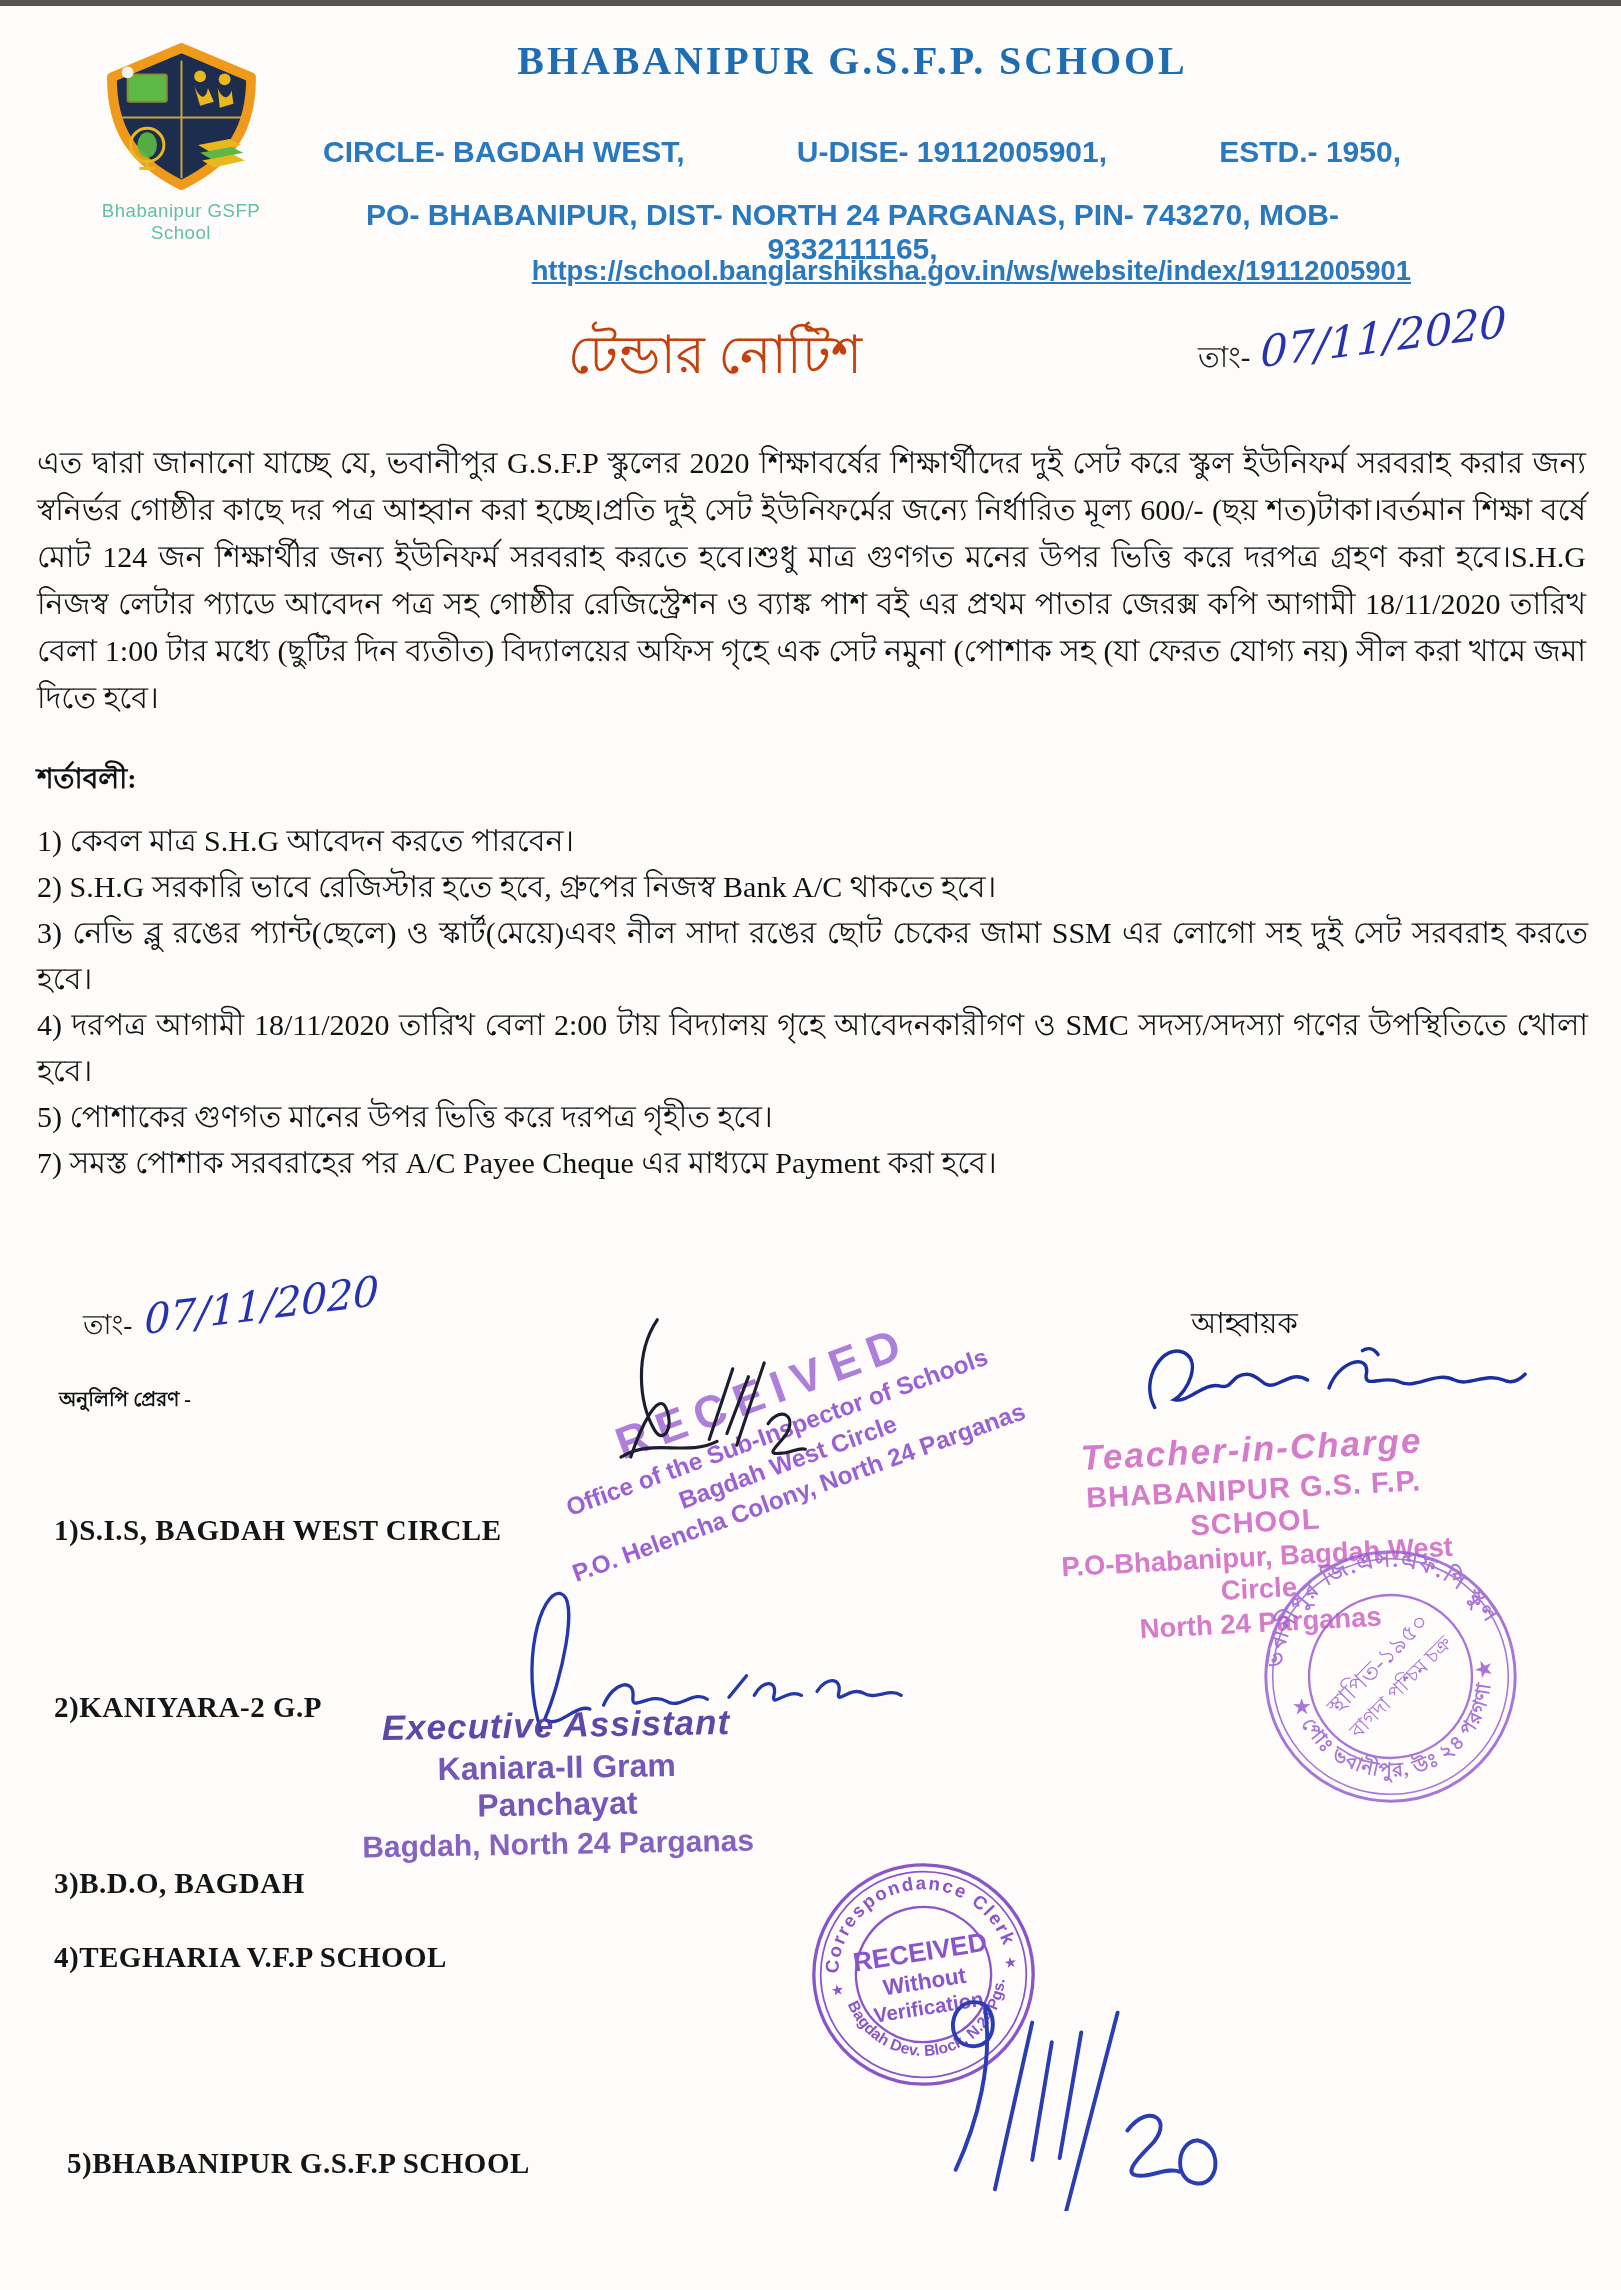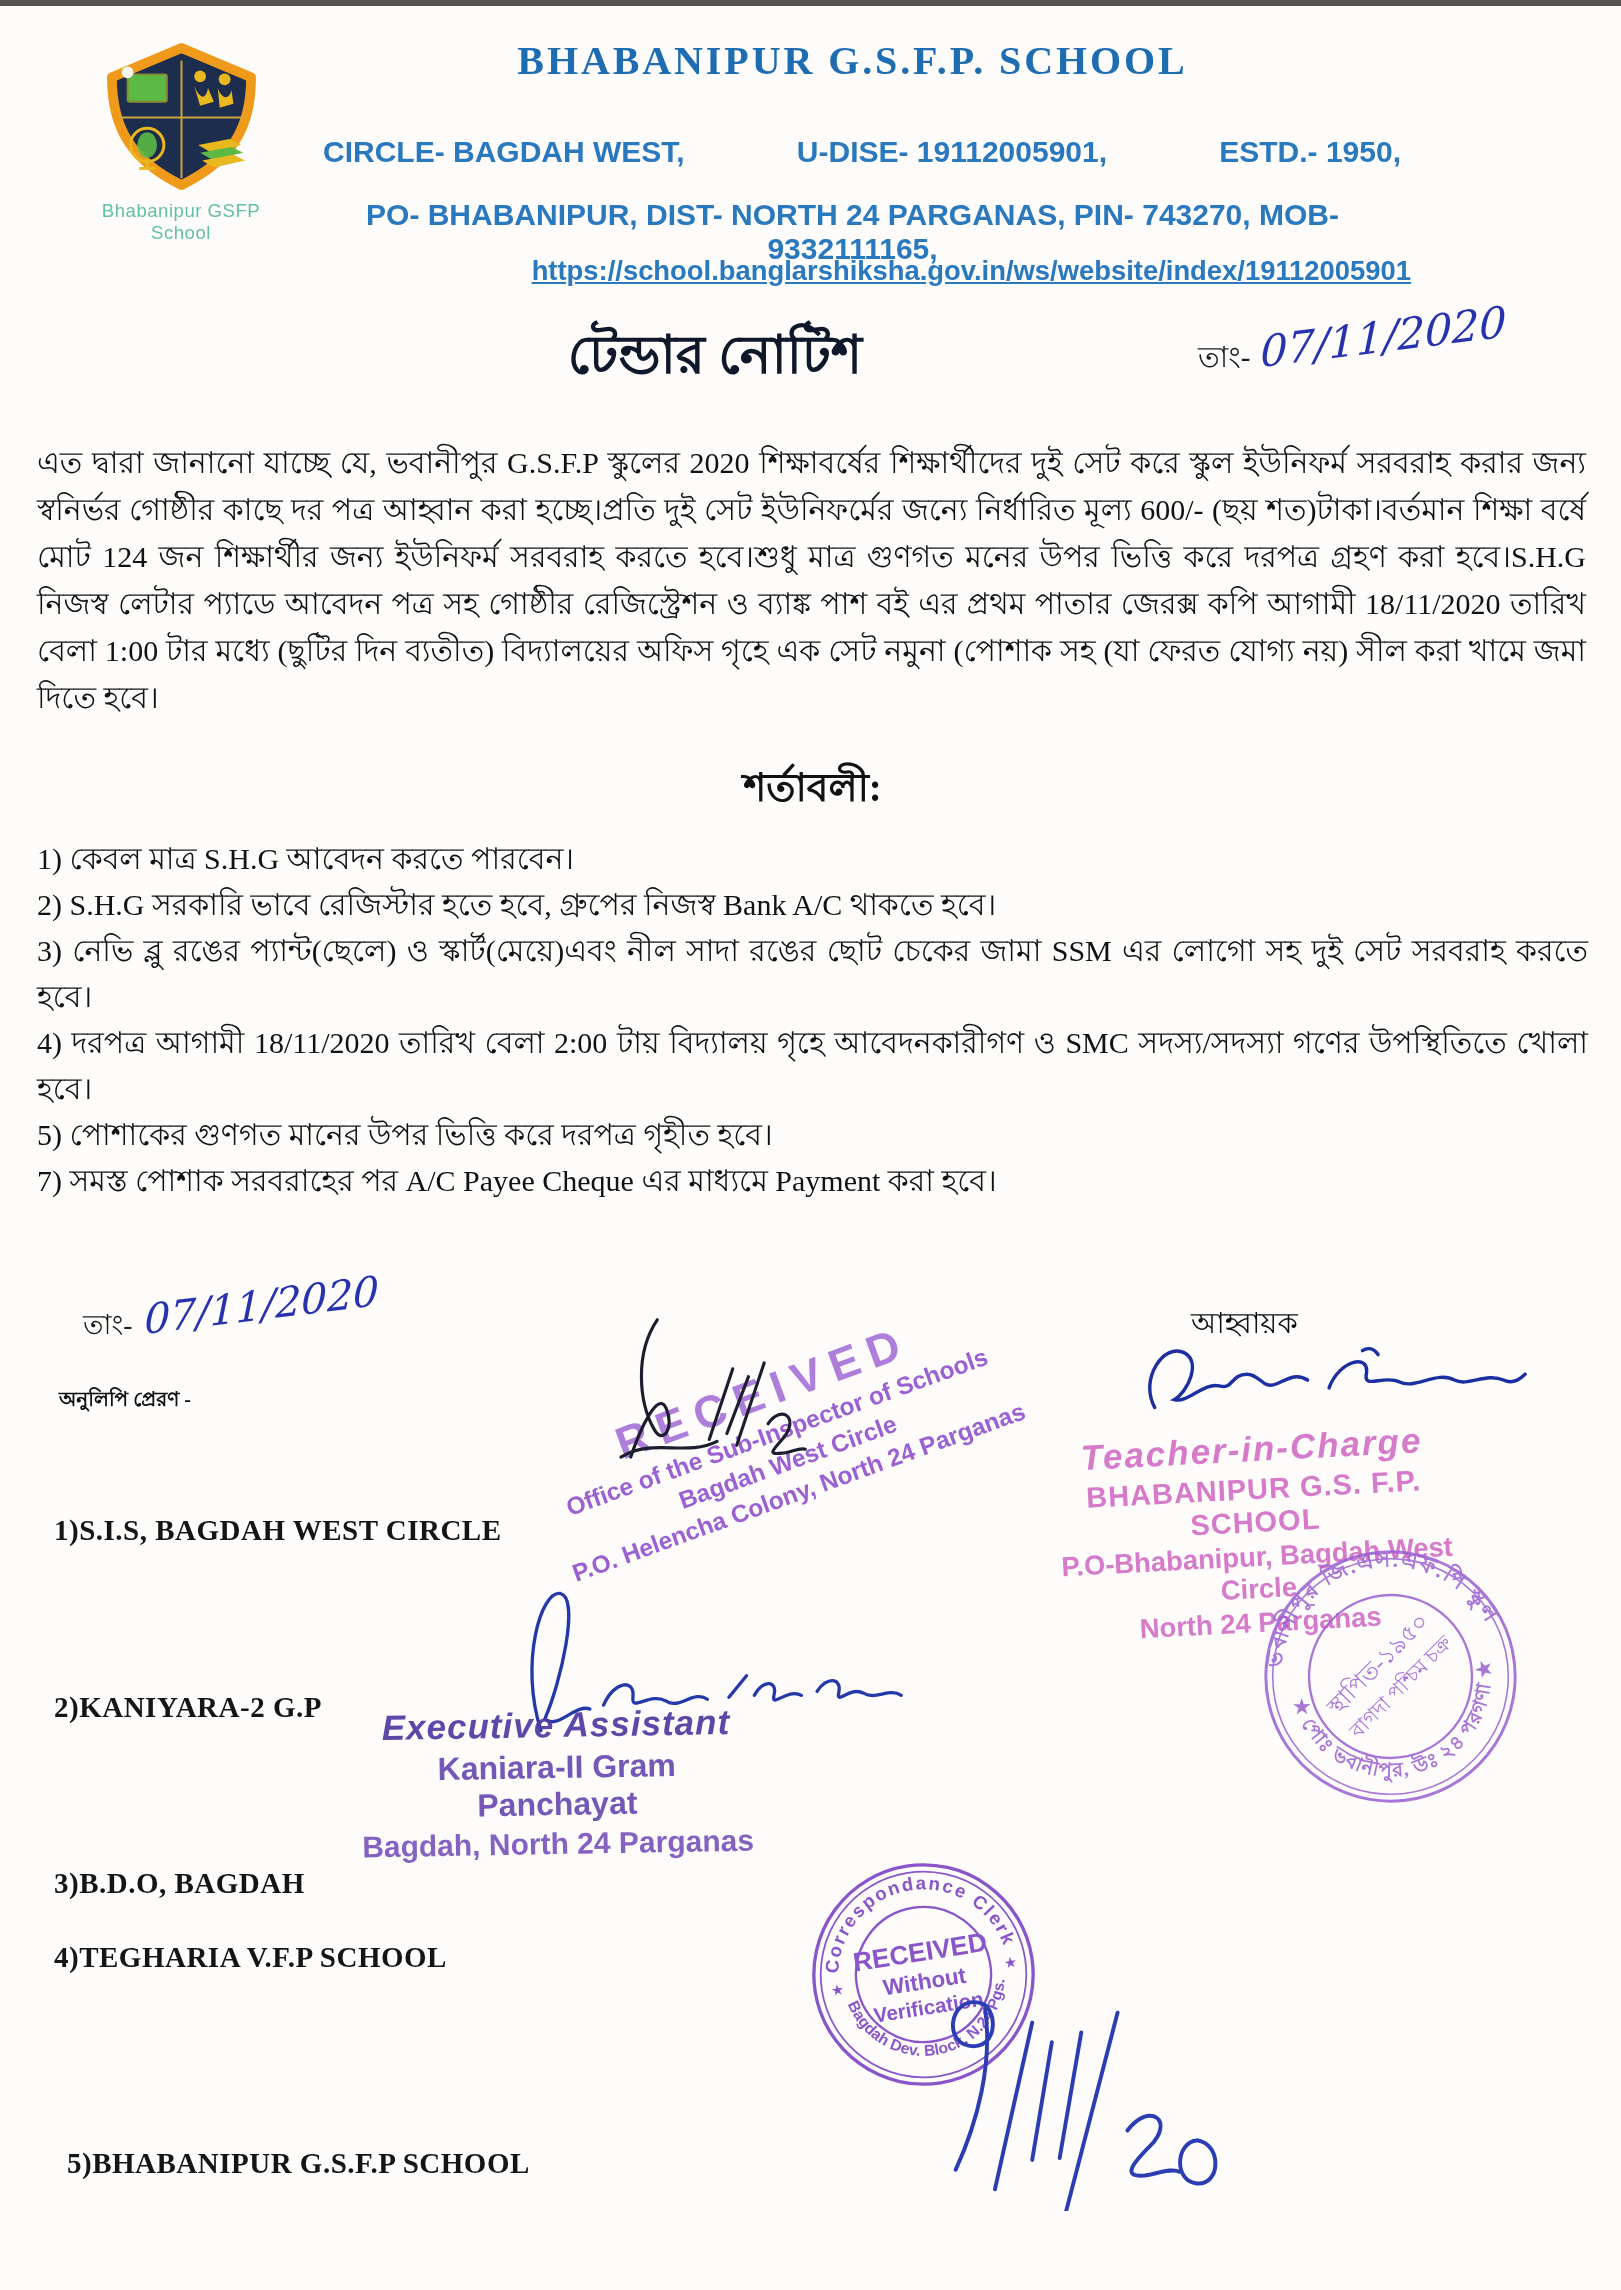--- a/index.html
+++ b/index.html
@@ -27,36 +27,36 @@
     font-family:"Liberation Sans",sans-serif;font-weight:bold;font-size:30px;color:#2a78bd;
   }
   .weblink-row{position:absolute;left:294px;top:255px;width:1117px;text-align:right;}
   .weblink{
     font-family:"Liberation Sans",sans-serif;font-weight:bold;font-size:27.4px;
     color:#2a78bd;text-decoration:underline;cursor:pointer;
   }
 
   
   .notice-title{position:absolute;left:421px;top:314px;width:588px;text-align:center;
-    font-weight:bold;font-size:53px;color:#0f172a;}
+    font-weight:normal;font-size:53px;color:#c2410c;}
   .notice-date{position:absolute;left:1198px;top:327px;white-space:nowrap;}
   .date-label{font-size:29px;color:#1a1a1a;}
   .handwrite{
     display:inline-block;font-family:"DejaVu Serif",serif;font-style:italic;
     color:#2733ae;transform:rotate(-7deg) skewX(-8deg);transform-origin:left bottom;
   }
   .notice-date .handwrite{font-size:43px;margin-left:9.8px;}
 
   
   .body-par{
     position:absolute;left:37px;top:439px;width:1549px;
     font-size:30px;line-height:47px;text-align:justify;color:#121212;
   }
   .terms{position:absolute;left:37px;top:757px;width:1551px;}
-  .terms-heading{font-size:39px;font-weight:bold;margin:0 0 13.7px 0;text-align:center;}
+  .terms-heading{font-size:28px;font-weight:bold;margin:0 0 13.7px 0;}
   .terms p{margin:0;font-size:30px;line-height:46px;text-align:justify;color:#121212;}
 
   
   .f-date{position:absolute;left:83px;top:1296px;white-space:nowrap;}
   .f-date .date-label{font-size:27.4px;}
   .f-date .handwrite{font-size:41px;margin-left:11.8px;}
   .cc-head{position:absolute;left:59px;top:1384px;font-size:20px;font-weight:600;}
   .cc-item{position:absolute;font-family:"Liberation Serif",serif;font-size:29px;font-weight:600;
     letter-spacing:0.5px;color:#151515;white-space:nowrap;}
   .cc-1{left:54px;top:1514px;} .cc-2{left:54px;top:1691px;} .cc-3{left:54px;top:1867px;}

